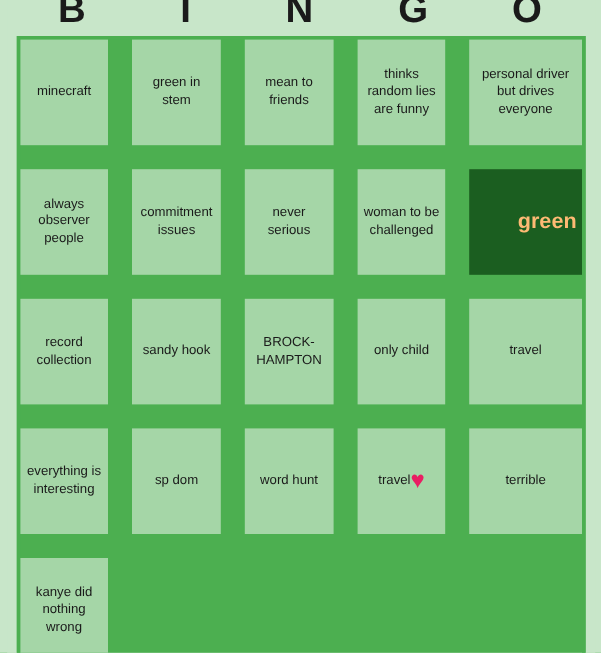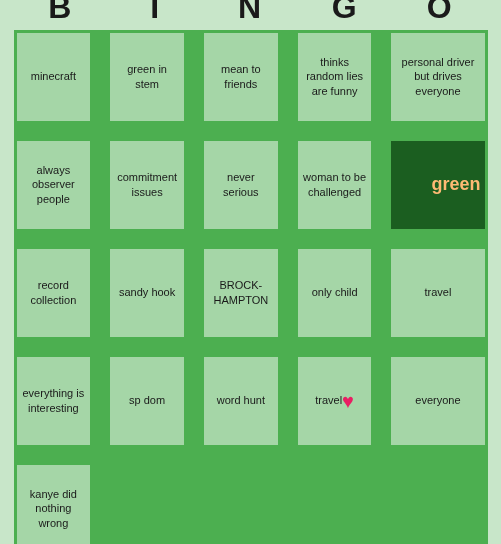--- a/index.html
+++ b/index.html
@@ -129,19 +129,19 @@
         <span class="cell-text">sp dom</span>
       </div>
       <div class="bingo-cell">
         <span class="cell-text">word hunt</span>
       </div>
       <div class="bingo-cell">
         <span class="cell-text">travel</span>
         <span class="heart cell-text">♥</span>
       </div>
       <div class="bingo-cell">
-        <span class="cell-text">everyone</span>
+        <span class="cell-text">terrible</span>
       </div>
       <div class="bingo-cell">
         <span class="cell-text">kanye did nothing wrong</span>
       </div>
     </div>
 </div>
 
 </body></html>

